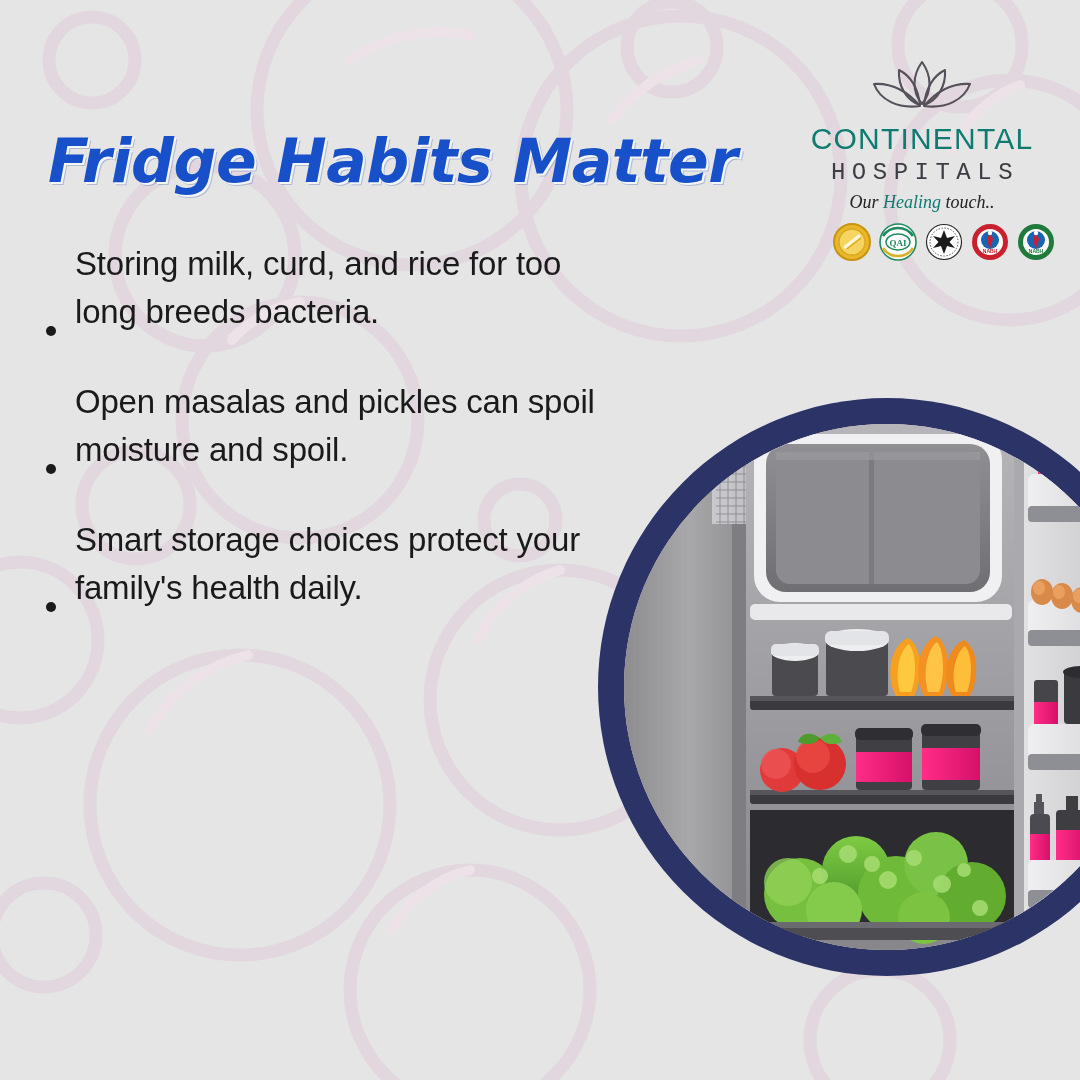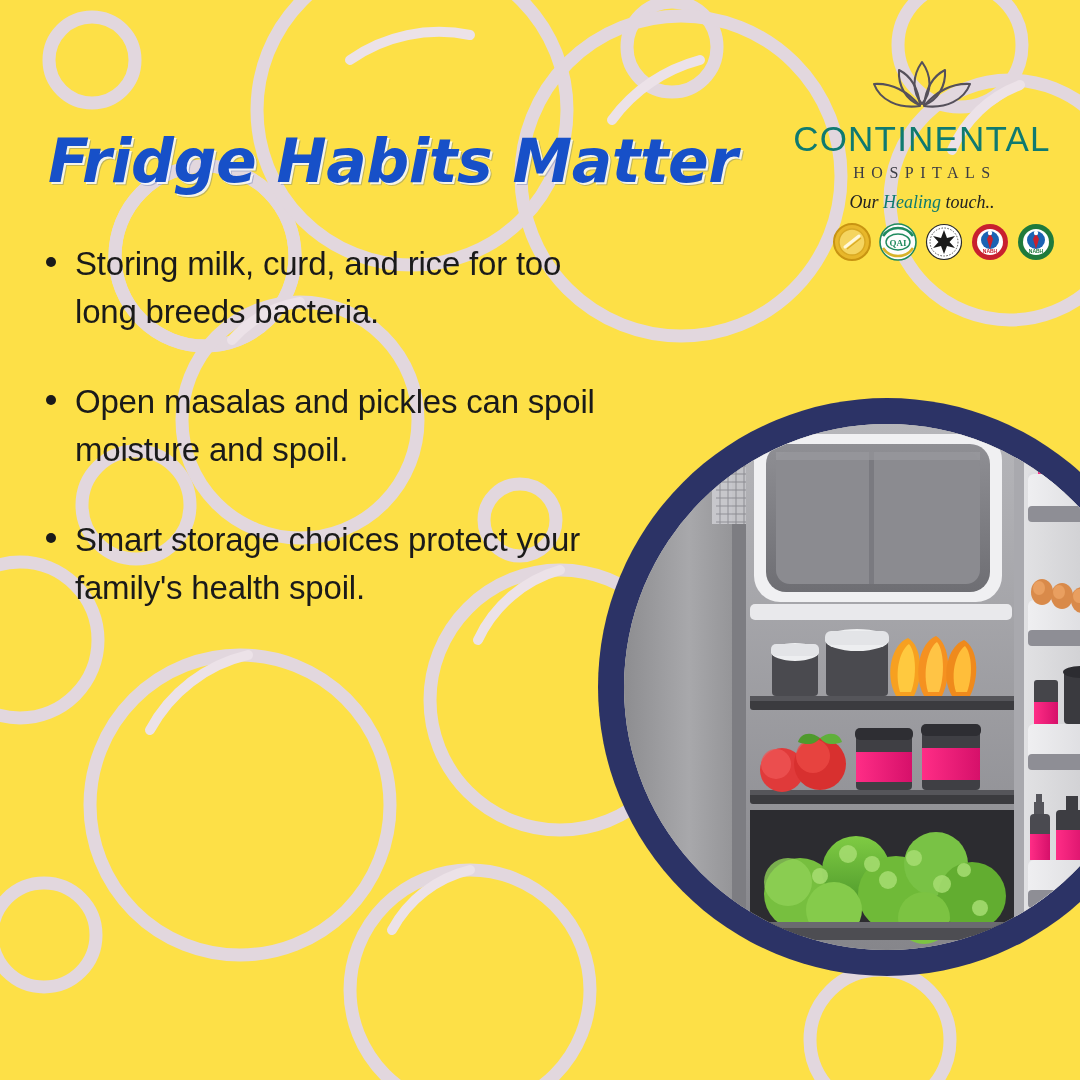--- a/index.html
+++ b/index.html
@@ -5,21 +5,21 @@
   html, body {
     margin: 0;
     padding: 0;
     background: #ffffff;
   }
   #poster {
     position: relative;
     width: 1080px;
     height: 1080px;
     overflow: hidden;
-    background: #fde047;
+    background: #e5e5e5;
     font-family: "Liberation Sans", sans-serif;
   }
 
   
   #bubbles {
     position: absolute;
     inset: 0;
     z-index: 0;
     pointer-events: none;
   }
@@ -44,21 +44,21 @@
   
   #bullets {
     position: absolute;
     left: 42px;
     top: 240px;
     width: 560px;
     z-index: 5;
   }
   .bullet-row {
     display: flex;
-    align-items: flex-start;
+    align-items: flex-end;
     margin-bottom: 42px;
   }
   .bullet-dot {
     flex: 0 0 auto;
     width: 10px;
     height: 10px;
     border-radius: 50%;
     background: #1a1a1a;
     margin: 17px 19px 0 4px;
   }
@@ -75,29 +75,29 @@
     position: absolute;
     right: 24px;
     top: 56px;
     width: 268px;
     z-index: 6;
     text-align: center;
   }
   #lotus-icon { display: block; margin: 0 auto 2px; }
   .logo-word1 {
     font-family: "Liberation Sans", sans-serif;
-    font-size: 35px;
+    font-size: 30px;
     font-weight: 400;
     letter-spacing: 1.2px;
     color: #0f7a70;
     line-height: 38px;
   }
   .logo-word2 {
-    font-family: Liberation Serif, serif;
-    font-size: 16px;
+    font-family: Liberation Mono, monospace;
+    font-size: 24px;
     font-weight: 400;
     letter-spacing: 6.5px;
     color: #3c3c44;
     line-height: 30px;
     padding-left: 6px;
   }
   .logo-tagline {
     font-family: Liberation Serif, serif;
     font-style: italic;
     font-size: 18px;
@@ -188,21 +188,21 @@
 
 
     <div class="bullet-row">
       <span class="bullet-dot"></span>
       <span class="bullet-text">Open masalas and pickles can spoil moisture and spoil.</span>
     </div>
 
 
     <div class="bullet-row">
       <span class="bullet-dot"></span>
-      <span class="bullet-text">Smart storage choices protect your family's health spoil.</span>
+      <span class="bullet-text">Smart storage choices protect your family's health daily.</span>
     </div>
 
   </div>
 
   <div id="logo">
 
     <svg id="lotus-icon" width="136" height="62" viewBox="0 0 136 62">
       <g fill="none" stroke="#55505a" stroke-width="2.1" stroke-linejoin="round" stroke-linecap="round">
         <path d="M68 6 C 58 20 58 36 68 48 C 78 36 78 20 68 6 Z"></path>
         <path d="M45 14 C 44 30 52 44 66 49 C 64 33 57 20 45 14 Z"></path>

